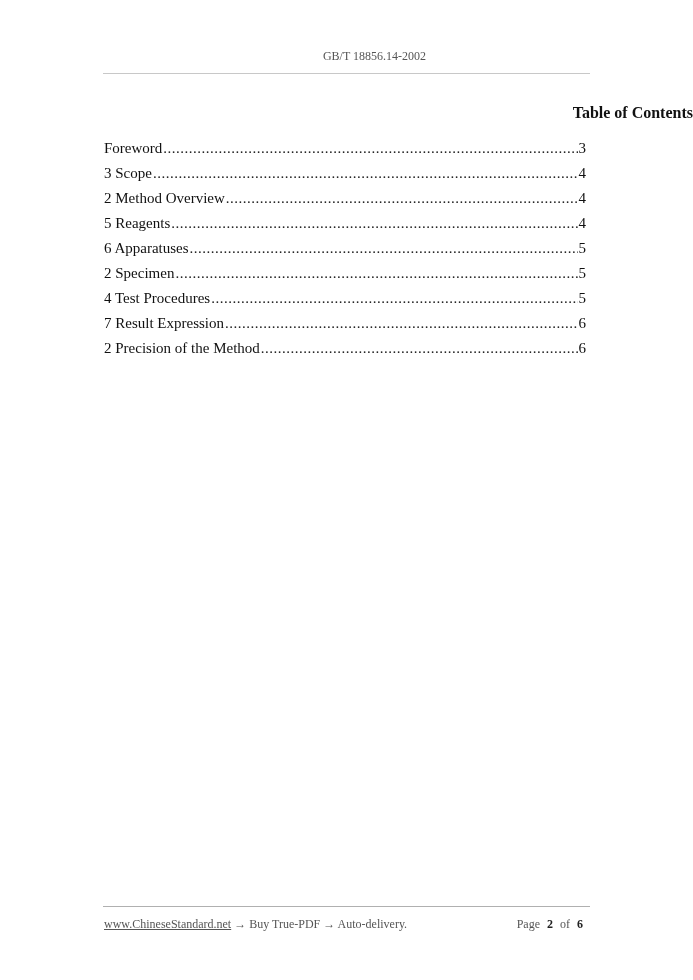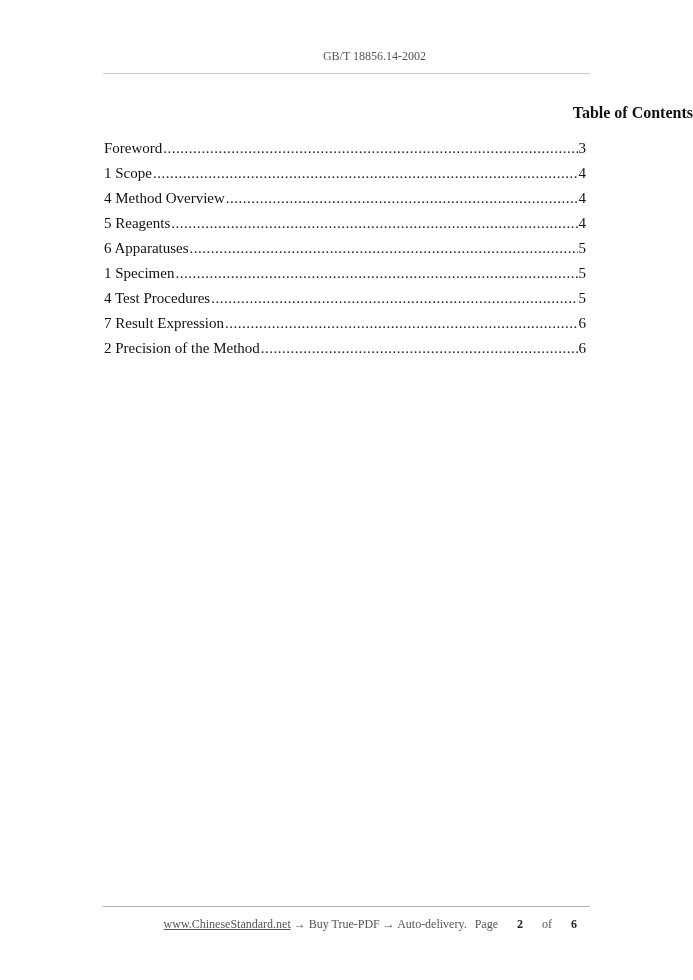--- a/index.html
+++ b/index.html
@@ -10,64 +10,64 @@
   .header-rule { position: absolute; top: 73px; left: 103px; width: 487px; height: 1px; background: #c8c8c8; }
   .toc-title { position: absolute; top: 104px; left: 0; width: 693px; text-align: right;
                font-size: 16px; font-weight: bold; color: #111; }
   .toc { position: absolute; top: 139px; left: 104px; width: 482px; }
   .toc-row { display: flex; align-items: baseline; height: 25px; font-size: 15px; line-height: 18px; cursor: pointer; }
   .toc-label { white-space: nowrap; }
   .toc-dots { flex: 1; overflow: hidden; white-space: nowrap; margin: 0 1px; color: #222; letter-spacing: 0.5px; }
   .toc-dots::before { content: "........................................................................................................................................................................................"; }
   .toc-page { white-space: nowrap; }
   .footer-rule { position: absolute; top: 906px; left: 103px; width: 487px; height: 1px; background: #b0b0b0; }
-  .footer { position: absolute; top: 917px; left: 104px; width: 481px; display: flex; justify-content: flex-end;
+  .footer { position: absolute; top: 917px; left: 104px; width: 481px; display: flex; justify-content: space-between;
             font-size: 12px; color: #555; }
   .footer a { color: #555; text-decoration: underline; }
   .footer .bold { font-weight: bold; color: #222; }
-  .page-num span { margin: 0 8px; }
+  .page-num span { margin: 0 2px; }
 </style>
 </head>
 <body>
 
 <div>
   <div class="header-text">GB/T 18856.14-2002</div>
   <div class="header-rule"></div>
 </div>
 
 <div class="toc-title">Table of Contents</div>
 
 <div class="toc">
   <div class="toc-row">
     <span class="toc-label">Foreword</span>
     <span class="toc-dots"></span>
     <span class="toc-page">3</span>
   </div>
   <div class="toc-row">
-    <span class="toc-label">1 Scope</span>
+    <span class="toc-label">3 Scope</span>
     <span class="toc-dots"></span>
     <span class="toc-page">4</span>
   </div>
   <div class="toc-row">
-    <span class="toc-label">4 Method Overview</span>
+    <span class="toc-label">2 Method Overview</span>
     <span class="toc-dots"></span>
     <span class="toc-page">4</span>
   </div>
   <div class="toc-row">
     <span class="toc-label">5 Reagents</span>
     <span class="toc-dots"></span>
     <span class="toc-page">4</span>
   </div>
   <div class="toc-row">
     <span class="toc-label">6 Apparatuses</span>
     <span class="toc-dots"></span>
     <span class="toc-page">5</span>
   </div>
   <div class="toc-row">
-    <span class="toc-label">1 Specimen</span>
+    <span class="toc-label">2 Specimen</span>
     <span class="toc-dots"></span>
     <span class="toc-page">5</span>
   </div>
   <div class="toc-row">
     <span class="toc-label">4 Test Procedures</span>
     <span class="toc-dots"></span>
     <span class="toc-page">5</span>
   </div>
   <div class="toc-row">
     <span class="toc-label">7 Result Expression</span>

